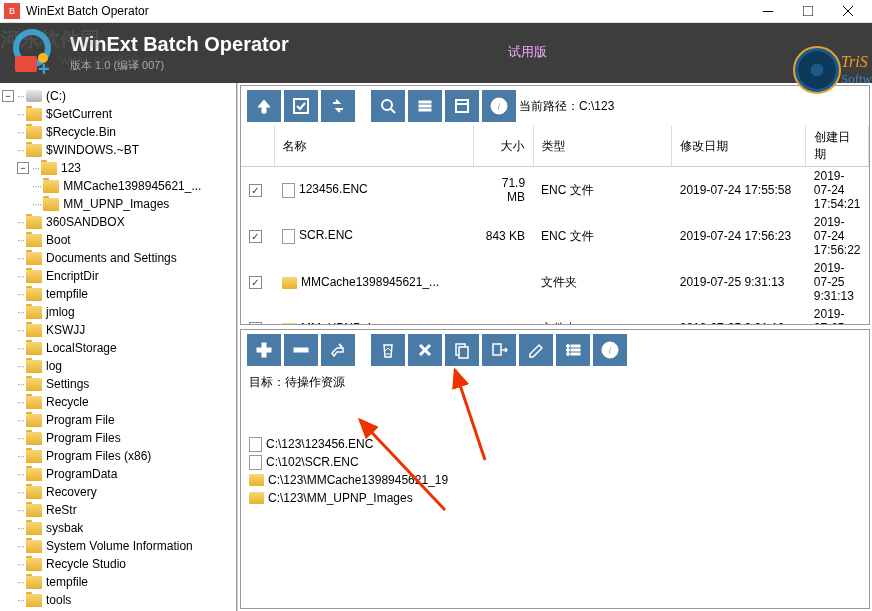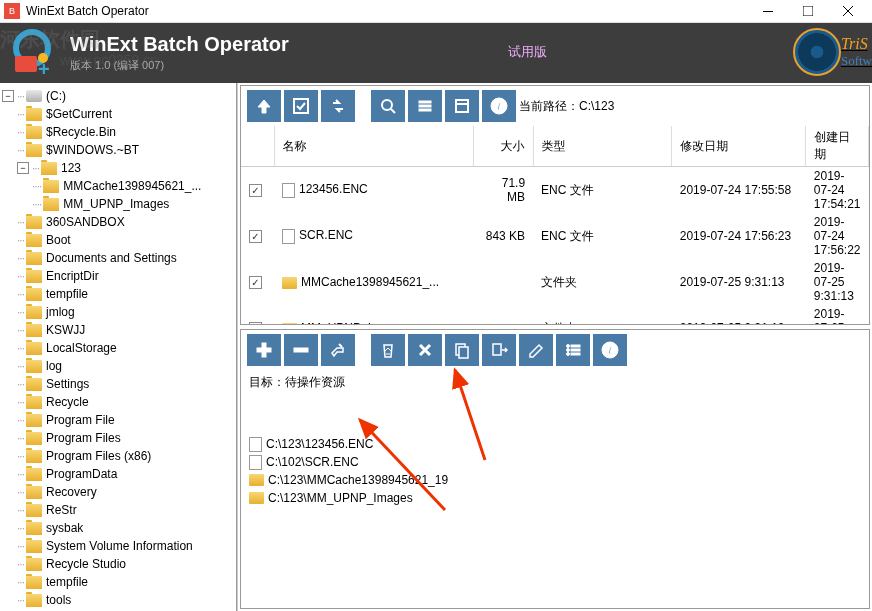--- a/index.html
+++ b/index.html
@@ -6,21 +6,21 @@
 body { width: 872px; height: 611px; background: #fff; overflow: hidden; position: relative; }
 .title-bar { height: 23px; background: #fff; border-bottom: 1px solid #ddd; display: flex; align-items: center; padding: 0 4px; font-size: 12px; }
 .title-bar .app-icon { width: 16px; height: 16px; background: #e74c3c; margin-right: 6px; display: flex; align-items: center; justify-content: center; color: #fff; font-size: 9px; }
 .title-bar .title { flex: 1; }
 .title-bar .win-btn { width: 40px; height: 20px; display: flex; align-items: center; justify-content: center; cursor: pointer; }
 .header { height: 60px; background: #3d3d3d; display: flex; align-items: center; padding: 0 10px; position: relative; }
 .header .logo { width: 50px; height: 50px; position: relative; margin-right: 10px; }
 .header .app-title { color: #fff; font-size: 20px; font-weight: bold; }
 .header .version { color: #aaa; font-size: 11px; margin-top: 2px; }
 .header .trial { color: #f0abfc; font-size: 13px; position: absolute; left: 508px; top: 20px; }
-.header .brand { position: absolute; right: 0; top: 5px; display: flex; align-items: center; gap: 0; text-decoration: underline; }
+.header .brand { position: absolute; right: 0; top: 23px; display: flex; align-items: center; gap: 0; }
 .header .disc { width: 48px; height: 48px; border-radius: 50%; background: radial-gradient(circle, #1a5a8a 20%, #0d3a5a 21%, #0d3a5a 60%, #1a5a8a 61%); border: 2px solid #e8a030; position: relative; }
 .header .trisun { color: #f0a020; font-family: cursive; font-size: 16px; font-style: italic; }
 .header .software { color: #4080c0; font-family: cursive; font-size: 13px; }
 .content { display: flex; height: 528px; }
 .sidebar { width: 237px; border-right: 1px solid #999; overflow: auto; padding: 4px 2px; font-size: 12px; }
 .tree-node { display: flex; align-items: center; height: 18px; white-space: nowrap; cursor: pointer; }
 .tree-toggle { width: 12px; height: 12px; border: 1px solid #888; display: flex; align-items: center; justify-content: center; font-size: 9px; margin-right: 3px; background: #fff; line-height: 1; }
 .tree-spacer { width: 15px; }
 .tree-dots { color: #999; font-size: 10px; margin-right: 2px; letter-spacing: -1px; }
 .folder-icon { width: 16px; height: 13px; background: linear-gradient(#f8d673, #e8b030); border-radius: 1px 1px 0 0; margin-right: 4px; position: relative; }

